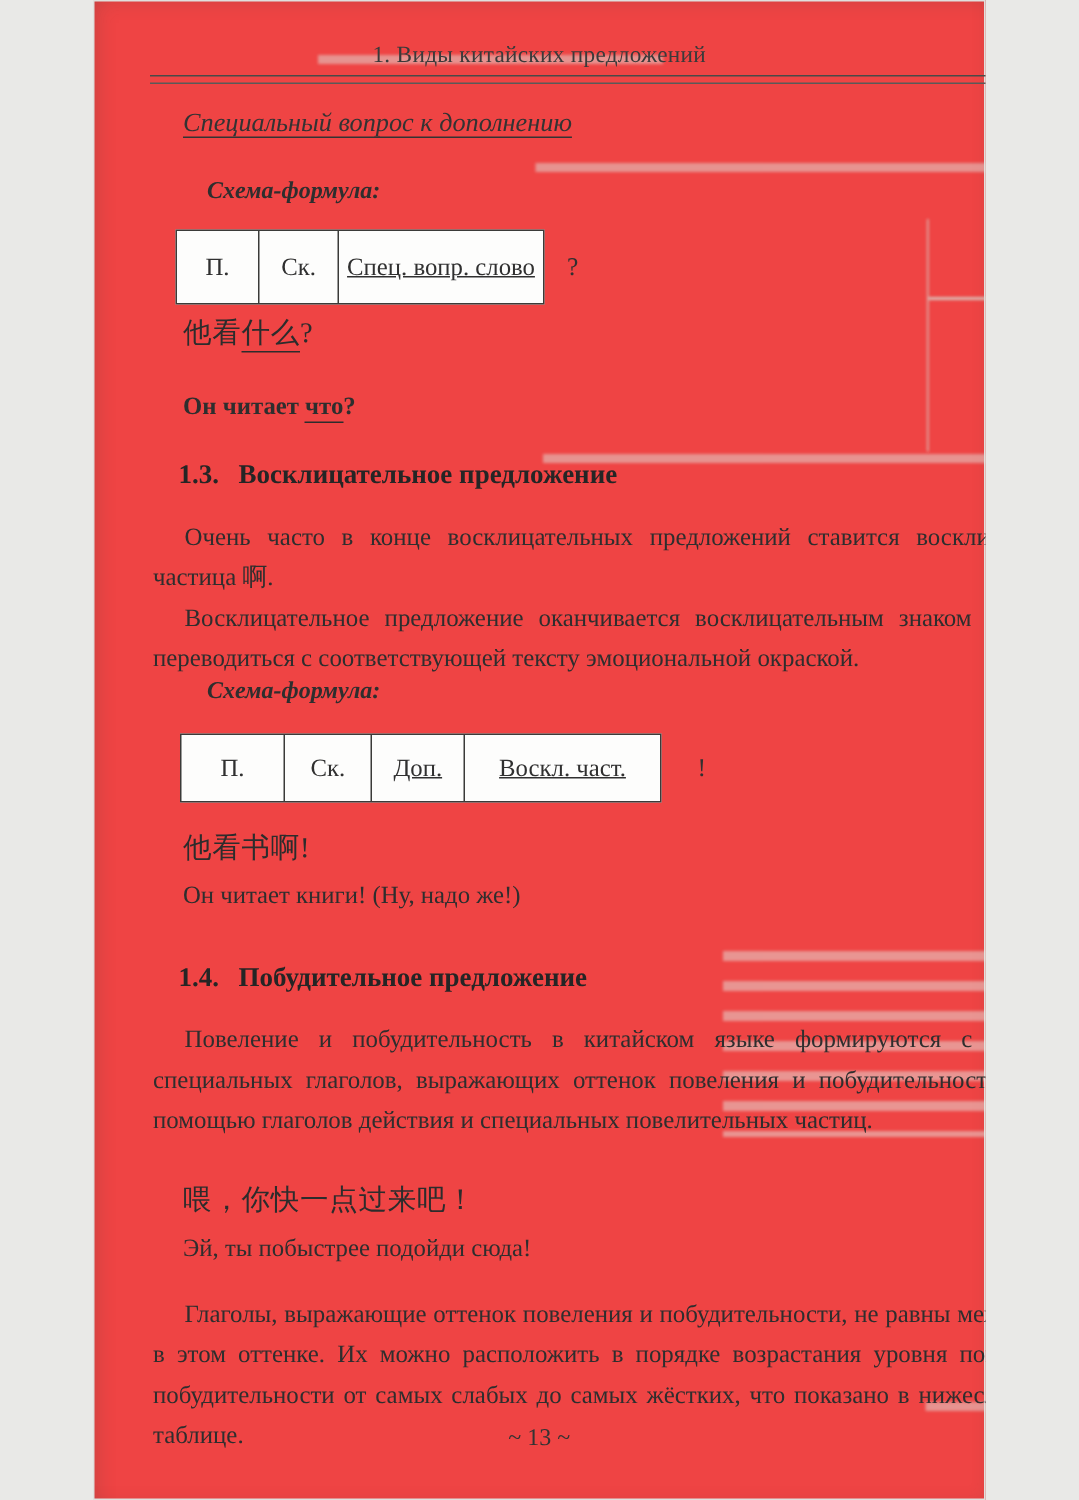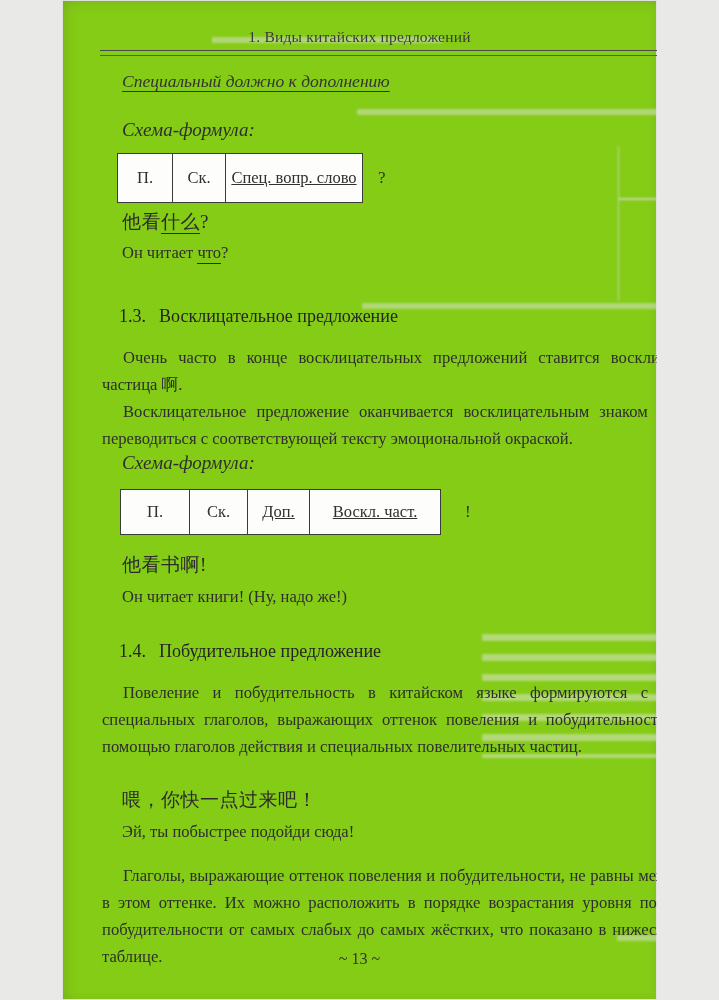--- a/index.html
+++ b/index.html
@@ -1,20 +1,20 @@
 <!DOCTYPE html>
 <html lang="ru"><head>
 <meta charset="utf-8">
 <style>
   html,body { margin:0; padding:0; background:#e9e9e7; }
   .page {
     position: relative;
     width: 595px; height: 1000px;
     margin: 0 auto;
-    background: #84cc16;
+    background: #ef4444;
     overflow: hidden;
     font-family: "Liberation Serif", "DejaVu Serif", serif;
     color: #2b2b2b;
     box-shadow: inset 0 0 0 1px #e0e0dd, inset 10px 8px 18px -14px rgba(60,60,55,.45), inset -6px -6px 14px -12px rgba(60,60,55,.3);
   }
   .abs { position: absolute; }
 
   
   .header-title {
     top: 28px; left: 0; width: 100%;
@@ -32,29 +32,29 @@
   
   .subsection-heading {
     top: 71px; left: 60px;
     font-style: italic;
     font-size: 17.5px;
     color: #333;
     text-decoration: underline;
     text-underline-offset: 4px;
   }
   .schema-label {
-    left: 60px;
+    left: 76px;
     font-style: italic;
-    font-weight: normal;
-    font-size: 19px;
+    font-weight: bold;
+    font-size: 16px;
     color: #2e2e2e;
   }
   .section-heading {
     left: 57px;
-    font-weight: normal;
+    font-weight: bold;
     font-size: 18px;
     color: #252525;
   }
   .sec-num { margin-right: 13px; }
 
   
   .schema-table {
     display: flex;
     border: 1.6px solid #3b3b39;
     background: #fdfdfc;
@@ -135,32 +135,32 @@
     <div class="ghost-blob" style="position:absolute; top:10px; left:70px; width:80px; height:36px;"></div>
     <div class="ghost-blob" style="position:absolute; top:62px; left:70px; width:80px; height:40px;"></div>
   </div>
   <div class="ghost ghost-lines abs" style="top:298px; left:300px; width:380px; height:11px;"></div>
   <div class="ghost ghost-blob abs" style="top:628px; left:420px; width:270px; height:130px;"></div>
   <div class="ghost ghost-lines abs" style="top:930px; left:555px; width:145px; height:13px;"></div>
 
   <div class="abs header-title">1. Виды китайских предложений</div>
   <div class="abs header-rule"></div>
 
-  <div class="abs subsection-heading">Специальный должно к дополнению</div>
+  <div class="abs subsection-heading">Специальный вопрос к дополнению</div>
 
   <div class="abs schema-label" style="top:119px;">Схема-формула:</div>
   <div class="abs schema-table" style="top:153px; left:55px; height:50px;">
     <div class="schema-cell" style="width:55px;">П.</div>
     <div class="schema-cell" style="width:53px;">Ск.</div>
     <div class="schema-cell" style="width:136px;">Спец. вопр. слово</div>
   </div>
   <div class="abs end-mark" style="top:153px; left:316px; height:50px;">?</div>
 
   <div class="abs cn" style="top:209px;"><span>他看</span><span class="u">什么</span><span>?</span></div>
-  <div class="abs ru-line" style="top:243px;"><span>Он читает </span><span class="u">что</span><span>?</span></div>
+  <div class="abs ru-line" style="top:261px;font-weight:bold;"><span>Он читает </span><span class="u">что</span><span>?</span></div>
 
   <div class="abs section-heading" style="top:306px;"><span class="sec-num">1.3.</span><span>Восклицательное предложение</span></div>
 
   <div class="abs para-block" style="top:344px;">
     <p>Очень часто в конце восклицательных предложений ставится восклицательная частица 啊.</p>
     <p>Восклицательное предложение оканчивается восклицательным знаком и должно переводиться с соответствующей тексту эмоциональной окраской.</p>
   </div>
 
   <div class="abs schema-label" style="top:452px;">Схема-формула:</div>
   <div class="abs schema-table" style="top:489px; left:58px; height:46px;">

